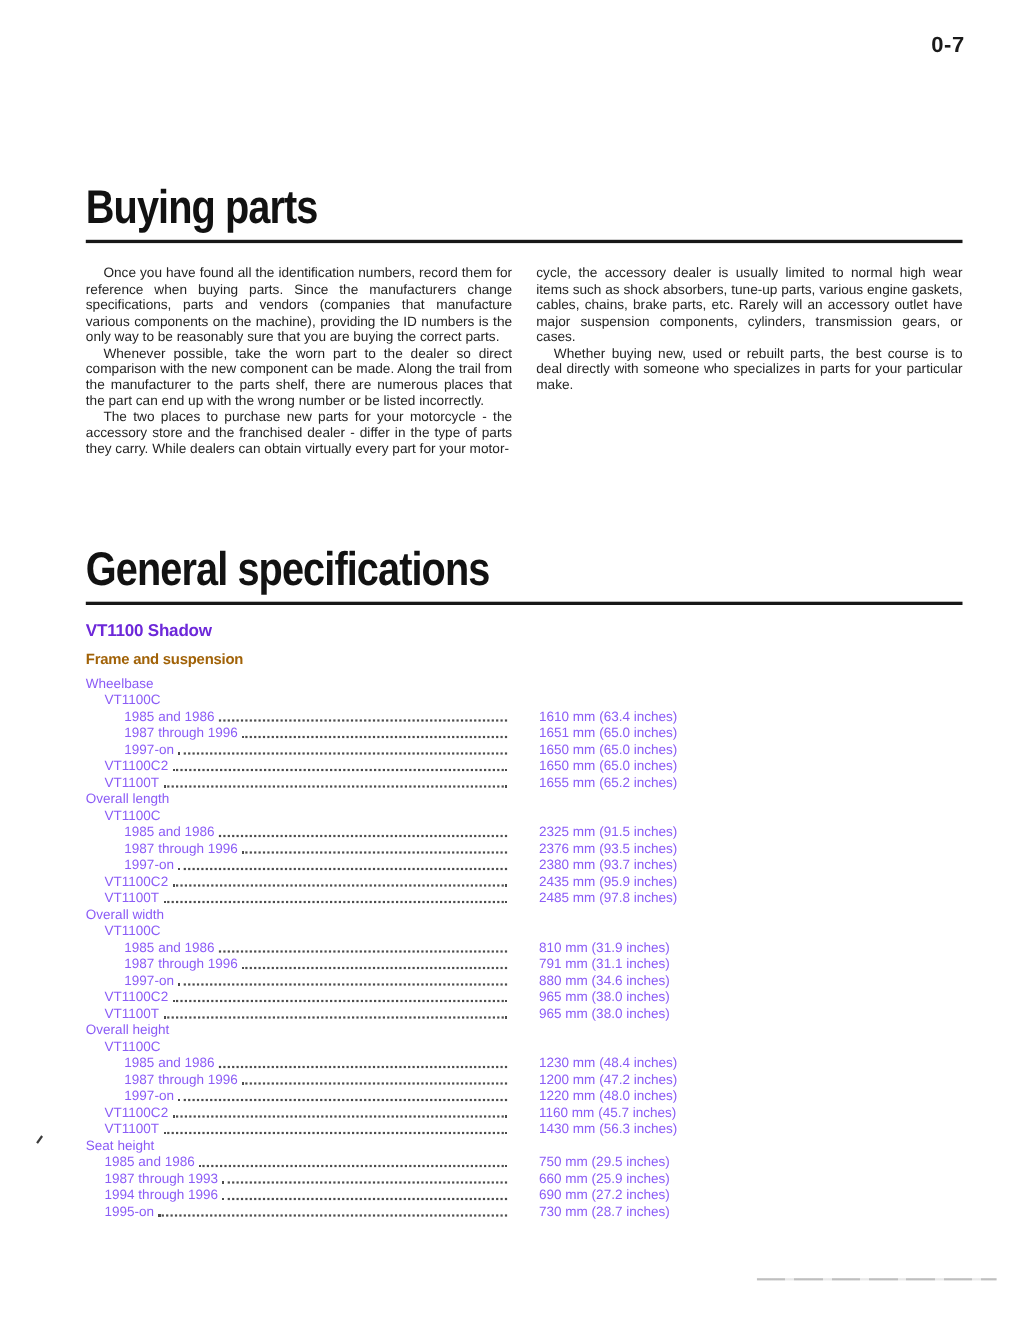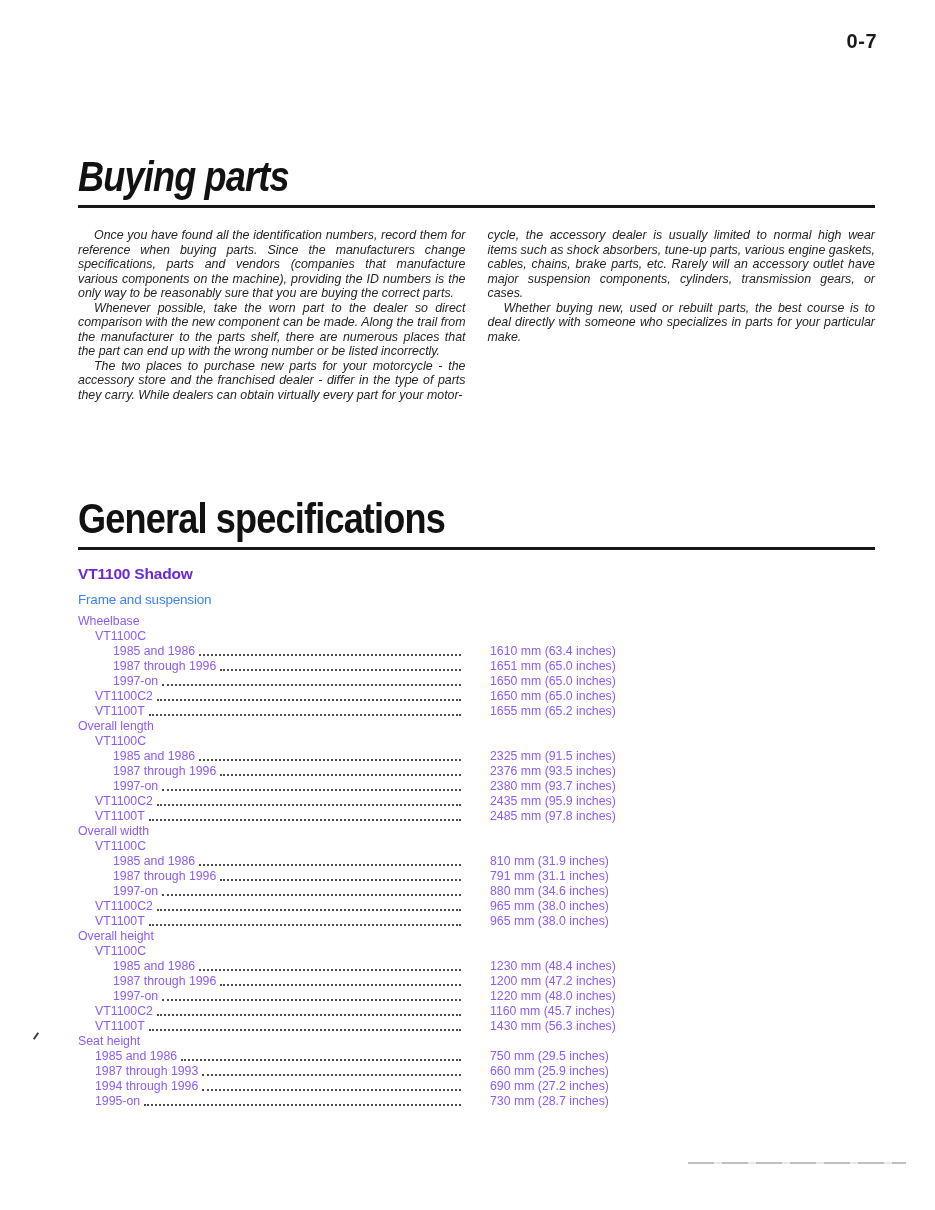--- a/index.html
+++ b/index.html
@@ -16,21 +16,21 @@
   .page-number {
     position: absolute;
     top: 30px;
     right: 58px;
     font-size: 20px;
     font-weight: bold;
     color: #1a1a1a;
     letter-spacing: 0.5px;
   }
   .section { position: absolute; left: 78px; width: 797px; }
-  .sec-buying { top: 155px; font-style: italic; }
+  .sec-buying { top: 168px; }
   .sec-specs  { top: 497px; }
   h1.big-title {
     margin: 0;
     font-size: 43px;
     font-weight: bold;
     color: #121212;
     letter-spacing: -1px;
     line-height: 1.0;
     transform: scaleX(0.84);
     transform-origin: left center;
@@ -59,22 +59,22 @@
   .model-heading {
     margin: 15px 0 0 0;
     font-size: 15.5px;
     font-weight: bold;
     color: #6d28d9;
     letter-spacing: -0.2px;
   }
   .sub-heading {
     margin: 9px 0 0 0;
     font-size: 13.5px;
-    font-weight: normal;
-    color: #3b82f6;
+    font-weight: bold;
+    color: #a16207;
     letter-spacing: -0.2px;
   }
   .spec-list { margin-top: 7px; }
   .spec-row {
     display: flex;
     height: 15px;
     font-size: 12.3px;
     color: #8b5cf6;
   }
   .spec-left {

